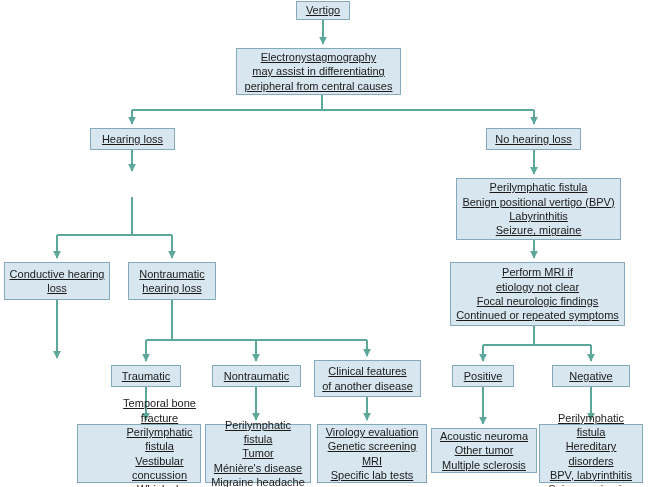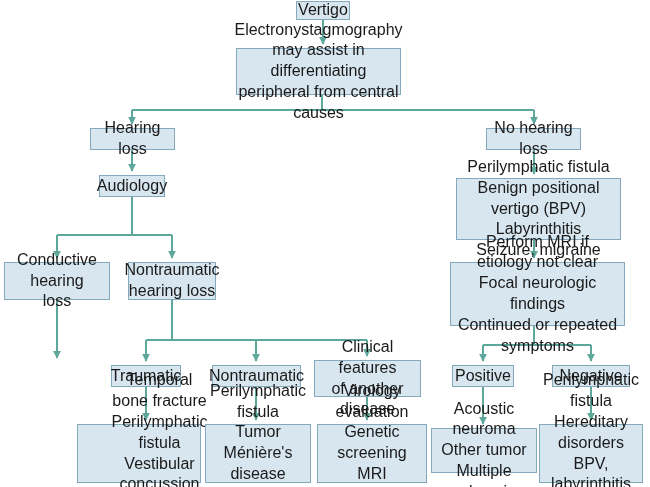--- a/index.html
+++ b/index.html
@@ -9,28 +9,29 @@
     width:650px;height:487px;
     background:var(--background,#ffffff);
     overflow:hidden;
   }
   .node{
     position:absolute;
     box-sizing:border-box;
     background:var(--box-fill,#d7e6ef);
     border:1px solid var(--box-border,#84a8bc);
     color:var(--text,#1a1a1a);
-    font-size:16px;
+    font-size:11px;
     line-height:1.3;
     text-align:center;
     display:flex;
     align-items:center;
     justify-content:center;
     white-space:pre-line;
     padding:2px 4px;
+    text-decoration:underline;
   }
   svg.arrows{position:absolute;left:0;top:0;pointer-events:none;}
   svg.arrows path{stroke:var(--arrow,#5ea89b);stroke-width:2;fill:none;}
   svg.arrows marker path{fill:var(--arrow,#5ea89b);stroke:none;}
 </style>
 </head>
 <body>
 
 <div class="canvas">
 
@@ -72,21 +73,20 @@
   <div class="node" style="left:296px;top:1px;width:54px;height:19px;">Vertigo</div>
 
   <div class="node" style="left:236px;top:48px;width:165px;height:47px;">Electronystagmography
 may assist in differentiating
 peripheral from central causes</div>
 
   <div class="node" style="left:90px;top:128px;width:85px;height:22px;">Hearing loss</div>
 
   <div class="node" style="left:486px;top:128px;width:95px;height:22px;text-align:center;">No hearing loss</div>
 
-  <div class="node" style="left:99px;top:175px;width:66px;height:22px;">Audiology</div>
 
   <div class="node" style="left:456px;top:178px;width:165px;height:62px;">Perilymphatic fistula
 Benign positional vertigo (BPV)
 Labyrinthitis
 Seizure, migraine</div>
 
   <div class="node" style="left:4px;top:262px;width:106px;height:38px;">Conductive hearing
 loss</div>
 
   <div class="node" style="left:128px;top:262px;width:88px;height:38px;">Nontraumatic

